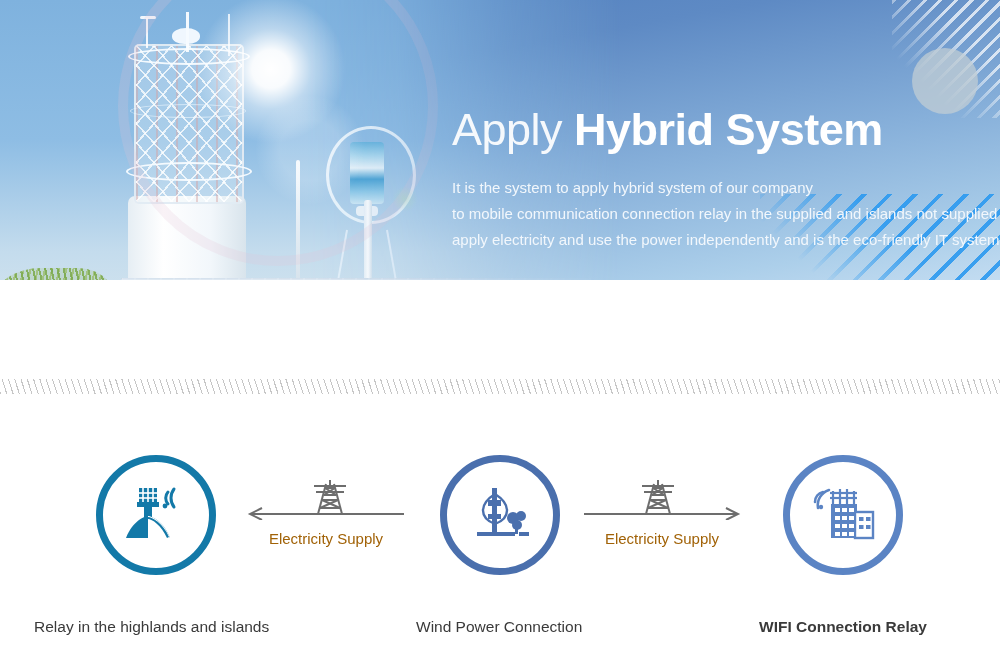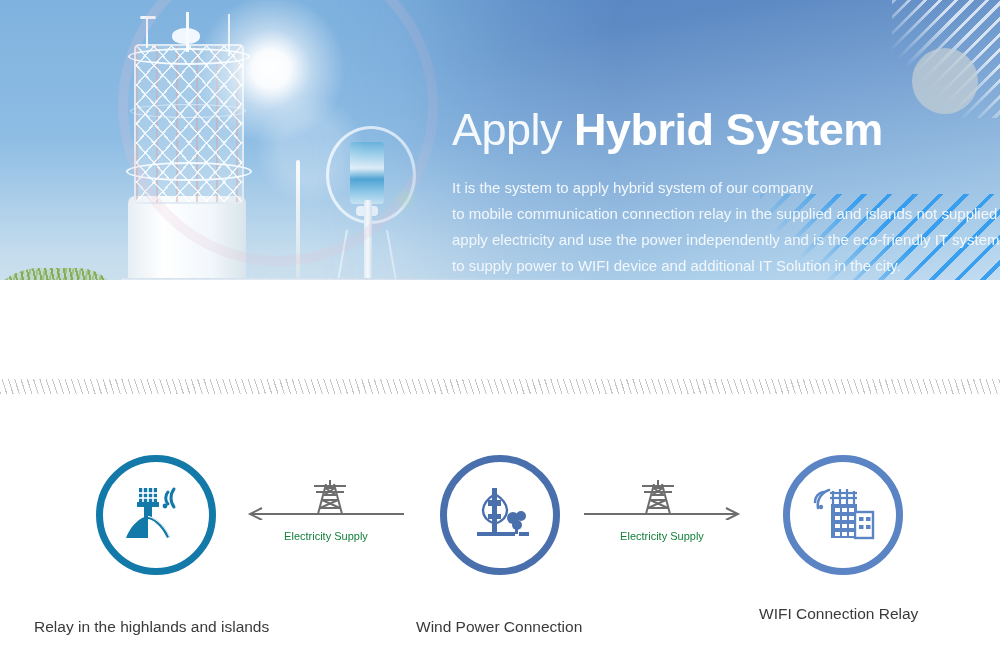--- a/index.html
+++ b/index.html
@@ -138,31 +138,31 @@
   }
   .ring-1{border:7px solid #1379a8;}
   .ring-2{border:7px solid #4a6fad;}
   .ring-3{border:7px solid #5b84c4;}
 
   .node-label{
     margin-top:24px;font-size:15.5px;color:#3a3a3a;line-height:1.38;white-space:nowrap;
   }
 
   .flow{position:absolute;text-align:center;}
-  .flow-label{font-size:11px;color:#15803d;margin-top:6px;}
+  .flow-label{font-size:15px;color:#a16207;margin-top:6px;}
 
   .n1{left:96px;top:25px;}
   .n2{left:440px;top:25px;}
   .n3{left:783px;top:25px;}
   .f1{left:246px;top:48px;width:160px;}
   .f2{left:582px;top:48px;width:160px;}
 
   .lbl-1{position:absolute;left:34px;top:162px;}
   .lbl-2{position:absolute;left:416px;top:162px;}
-  .lbl-3{position:absolute;left:759px;top:149px;}
+  .lbl-3{position:absolute;left:759px;top:162px;font-weight:bold;}
 </style>
 </head>
 <body>
 
 <div class="hero">
   <div class="hero-sky"></div>
 
   <div class="photo">
     <div class="ph-sky"></div>
     <div class="ph-ground"></div>
@@ -198,21 +198,20 @@
   <div class="stripes-tr"></div>
   <div class="circle-tr"></div>
   <div class="stripes-br"></div>
 
   <div class="hero-text">
     <div class="hero-title"><span class="thin">Apply </span><span class="bold">Hybrid System</span></div>
     <div class="hero-desc">
       <div>It is the system to apply hybrid system of our company</div>
       <div>to mobile communication connection relay in the supplied and islands not supplied</div>
       <div>apply electricity and use the power independently and is the eco-friendly IT system</div>
-      <div>to supply power to WIFI device and additional IT Solution in the city.</div>
     </div>
   </div>
 </div>
 
 <div class="hatch"></div>
 
 <div class="diagram">
 
   <div class="node n1">
     <div class="ring ring-1">

